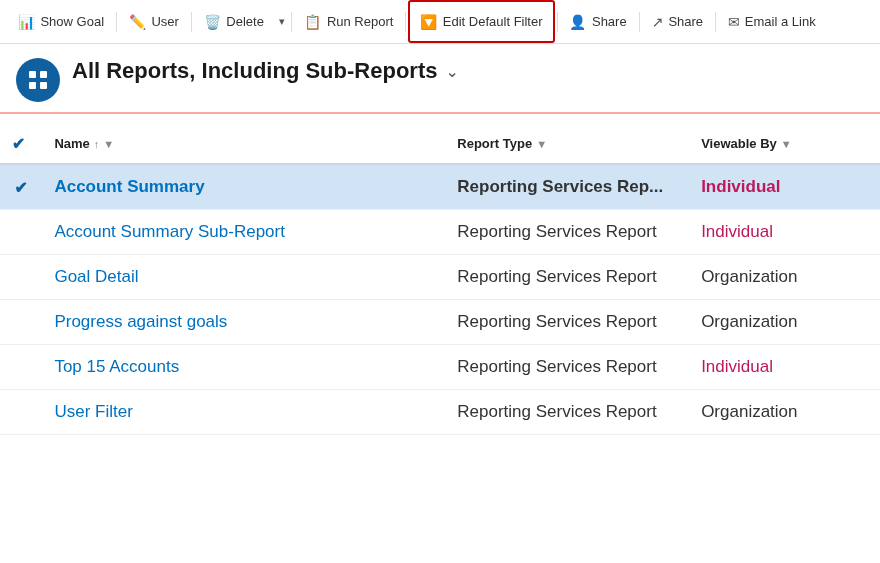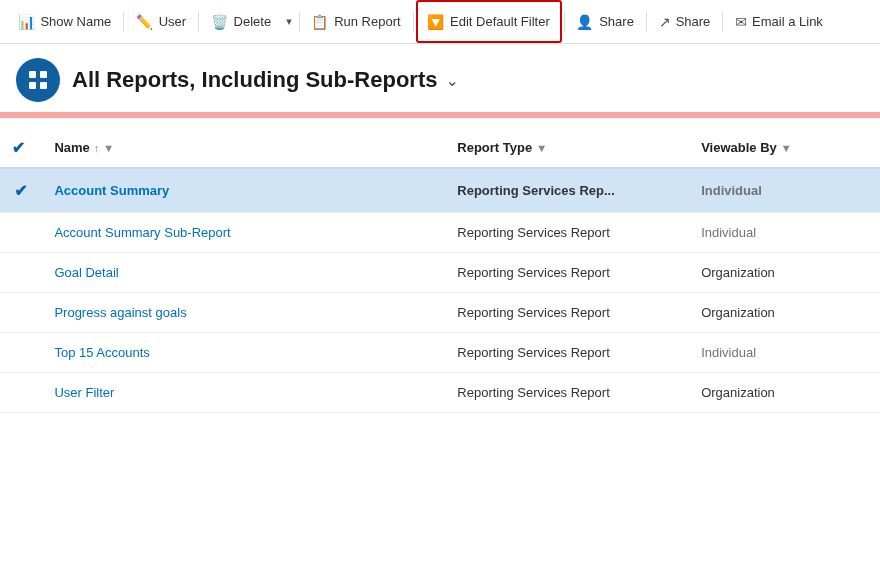--- a/index.html
+++ b/index.html
@@ -45,24 +45,24 @@
       cursor: pointer;
       border: none;
       background: transparent;
       color: #555;
       font-size: 11px;
     }
 
     
     .page-header {
       display: flex;
-      align-items: center;
+      align-items: flex-start;
       padding: 14px 16px 10px 16px;
       gap: 12px;
-      border-bottom: 6px solid #fca5a5;
+      border-bottom: 2px solid #fca5a5;
     }
     .header-icon {
       width: 44px;
       height: 44px;
       border-radius: 50%;
       background: #1060a0;
       display: flex;
       align-items: center;
       justify-content: center;
       color: #fff;
@@ -120,48 +120,48 @@
     .col-name { width: 380px; }
     .col-type { width: 230px; }
     .col-viewable { width: 180px; }
 
     tbody tr {
       border-bottom: 1px solid #eee;
     }
     tbody tr.selected { background: #d0e4f5; }
     tbody td {
       padding: 12px 12px;
-      font-size: 13px;
+      font-size: 17px;
       vertical-align: middle;
     }
     .check-cell {
       text-align: center;
       color: #1060a0;
       font-size: 16px;
       font-weight: bold;
     }
     .name-link {
       color: #0070c0;
       text-decoration: none;
       cursor: pointer;
     }
     .selected .name-link { font-weight: 700; }
     .selected .report-type-cell { font-weight: 700; margin-top: 12px; }
     .selected .viewable-cell { font-weight: 700; }
-    .viewable-individual { color: #737373; }
+    .viewable-individual { color: #be185d; }
 
     .header-spacer { height: 10px; }
   </style>
 </head>
 <body>
 
 <div class="toolbar">
   <button class="toolbar-btn">
     <span class="icon">📊</span>
-    <span>Show Name</span>
+    <span>Show Goal</span>
   </button>
   <div class="toolbar-separator"></div>
   <button class="toolbar-btn">
     <span class="icon">✏️</span>
     <span>User</span>
   </button>
   <div class="toolbar-separator"></div>
   <button class="toolbar-btn">
     <span class="icon">🗑️</span>
     <span>Delete</span>

